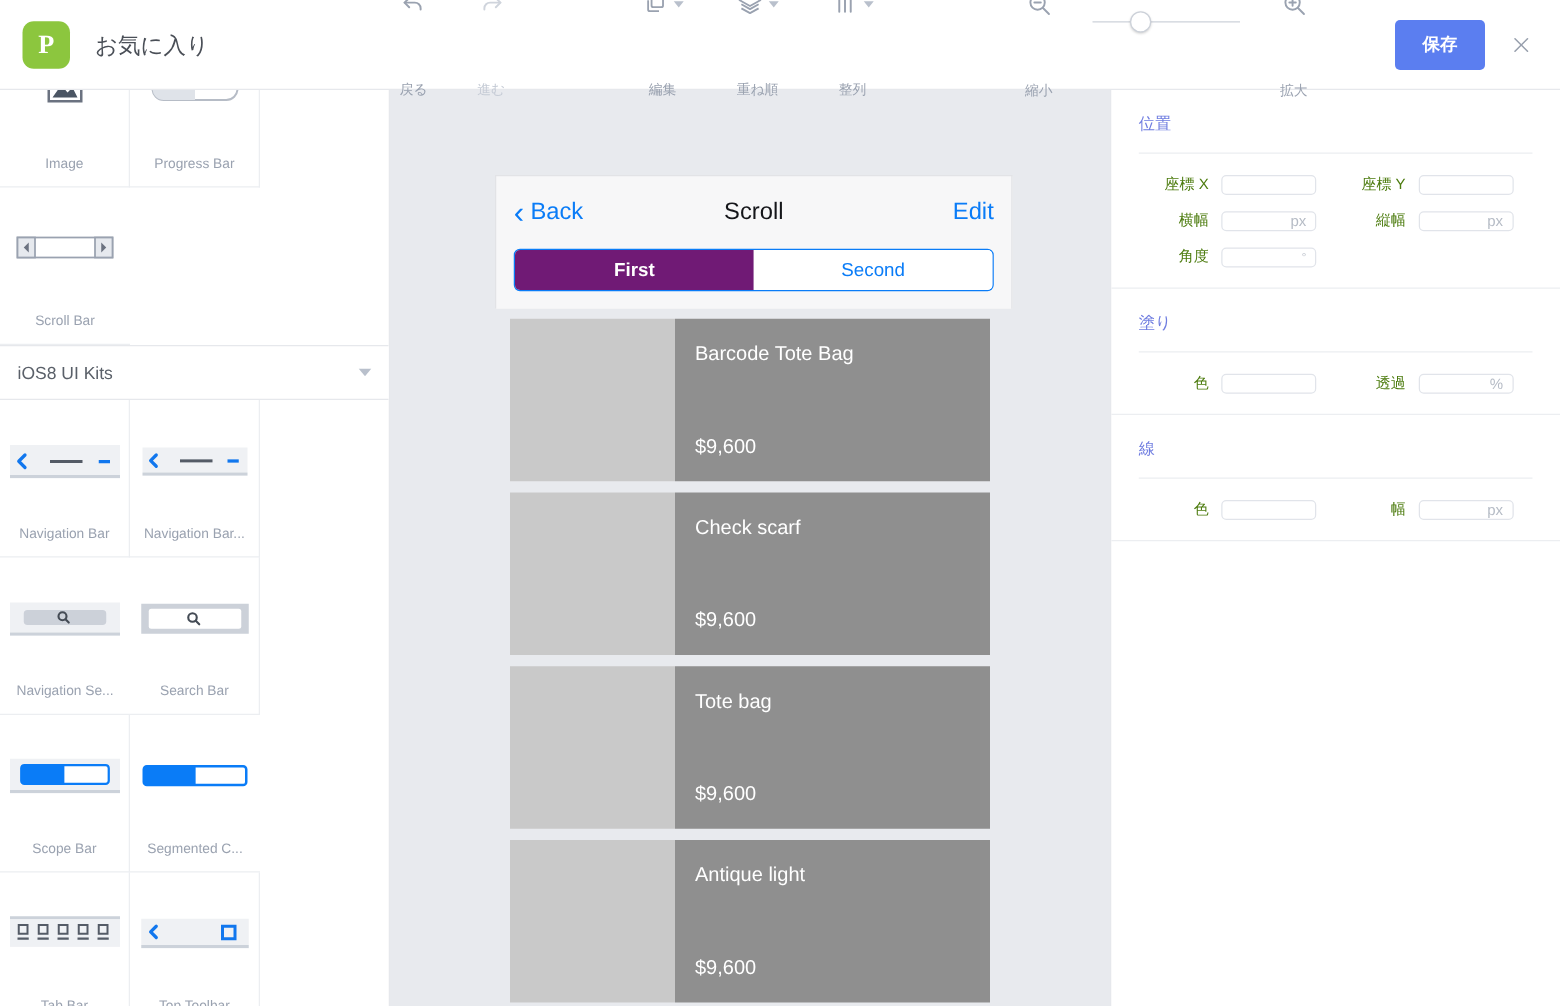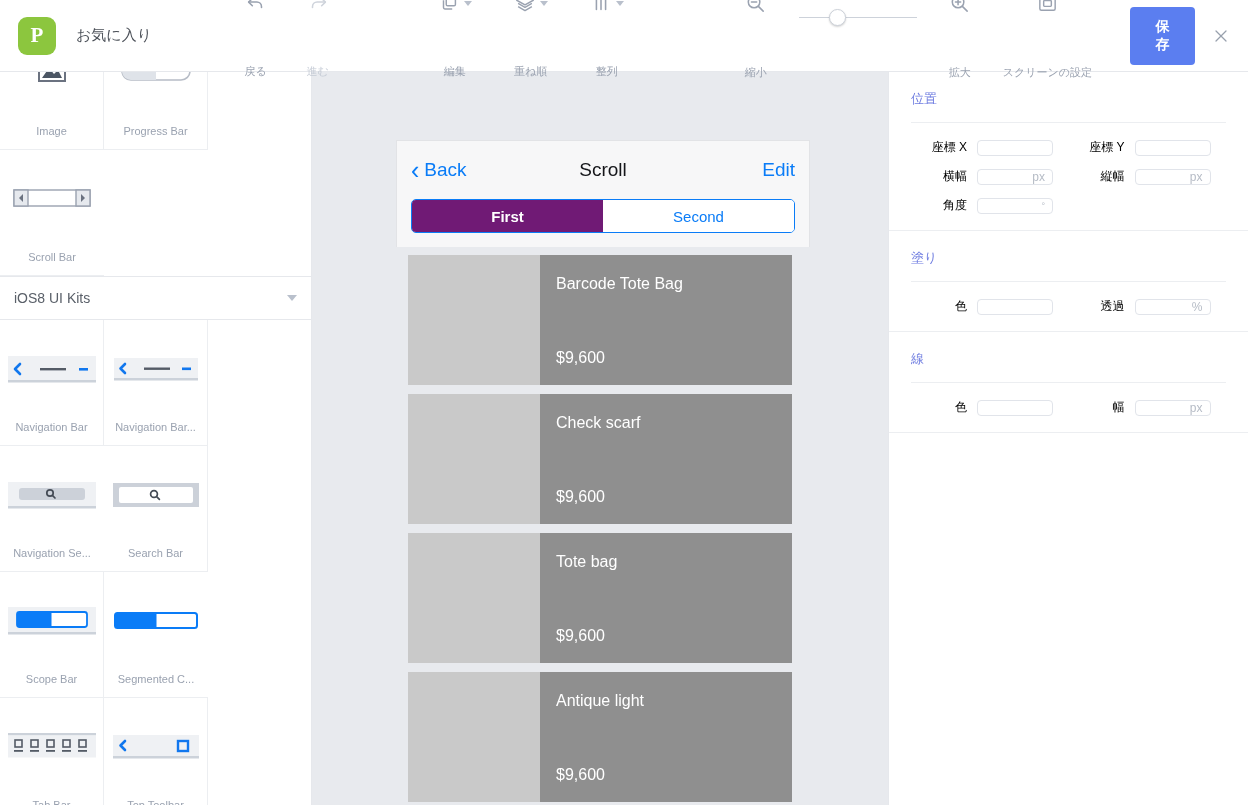--- a/index.html
+++ b/index.html
@@ -20,21 +20,21 @@
     display: flex; align-items: center;
     position: relative;
     z-index: 30;
   }
   .brand { display: flex; align-items: center; padding-left: 18px; width: 300px; }
   .logo {
     width: 38px; height: 38px; border-radius: 9px;
     display: flex; align-items: center; justify-content: center;
     color: #fff; font-size: 21px; font-weight: bold; font-family: "Liberation Serif", serif;
   }
-  .brand-title { margin-left: 20px; font-size: 15px; color: #4a4f57; }
+  .brand-title { margin-left: 20px; font-size: 18px; color: #4a4f57; }
 
   .tool-group { display: flex; align-items: center; }
   .tool {
     width: 62px; height: 60px;
     display: flex; flex-direction: column; align-items: center; justify-content: center;
     color: #aab1bd; position: relative; gap: 48px;
   }
   .tool .tool-ico { height: 30px; display: flex; align-items: center; justify-content: center; }
   .tool .tool-lbl { font-size: 11px; margin-top: 2px; color: #9aa2b0; white-space: nowrap; }
   .tool.disabled .tool-lbl { color: #c6ccd6; }
@@ -165,21 +165,21 @@
     background: #ffffff;
     border-left: 1px solid #e6e8ec;
     overflow: hidden;
   }
   .insp-section { padding: 18px 22px 16px; border-bottom: 1px solid #eceef1; }
   .insp-title { font-size: 13px; color: #6e7ce0; margin-bottom: 14px; }
   .insp-rule { height: 1px; background: #eceef1; margin: 0 0 16px; }
   .field-row { display: flex; margin-bottom: 12px; }
   .field { display: flex; align-items: center; width: 50%; }
   .field-lbl {
-    font-size: 12px; color: #000000; text-align: right;
+    font-size: 12px; color: #4d7c0f; text-align: right;
     width: 56px; margin-right: 10px; white-space: nowrap;
   }
   .field-input {
     position: relative; width: 76px; height: 16px;
     border: 1px solid #e1e4ea; border-radius: 4px; background: #fff;
   }
   .field-input input {
     width: 100%; height: 100%; border: none; outline: none;
     background: transparent; font-size: 12px; color: #4a4f57;
     padding: 0 26px 0 7px; font-family: "Liberation Sans", sans-serif;
@@ -284,29 +284,20 @@
               <path d="M15 15 L20 20"></path>
             <path d="M7.8 10.5 h5.4"></path>
               <path d="M10.5 7.8 v5.4"></path>
           </svg>
         </span>
         <span class="tool-lbl">拡大</span>
       </div>
     </div>
 
     <div class="header-right">
-      <div class="tool" style="width:auto;padding:0 12px">
-        <span class="tool-ico">
-          <svg width="23" height="23" viewBox="0 0 24 24" fill="none" stroke="#9aa2b0" stroke-width="1.5" stroke-linejoin="round">
-            <rect x="4" y="5" width="16" height="14" rx="1.6"></rect>
-            <rect x="8" y="9" width="8" height="6" rx="0.8"></rect>
-          </svg>
-        </span>
-        <span class="tool-lbl">スクリーンの設定</span>
-      </div>
       <button class="save-btn" style="background: rgb(91, 126, 240);">保存</button>
       <div class="close-btn">
         <svg width="20" height="20" viewBox="0 0 24 24" fill="none" stroke="#98a0ad" stroke-width="1.5" stroke-linecap="round">
           <path d="M6 6 L18 18"></path>
             <path d="M18 6 L6 18"></path>
         </svg>
       </div>
     </div>
   </div>
 

